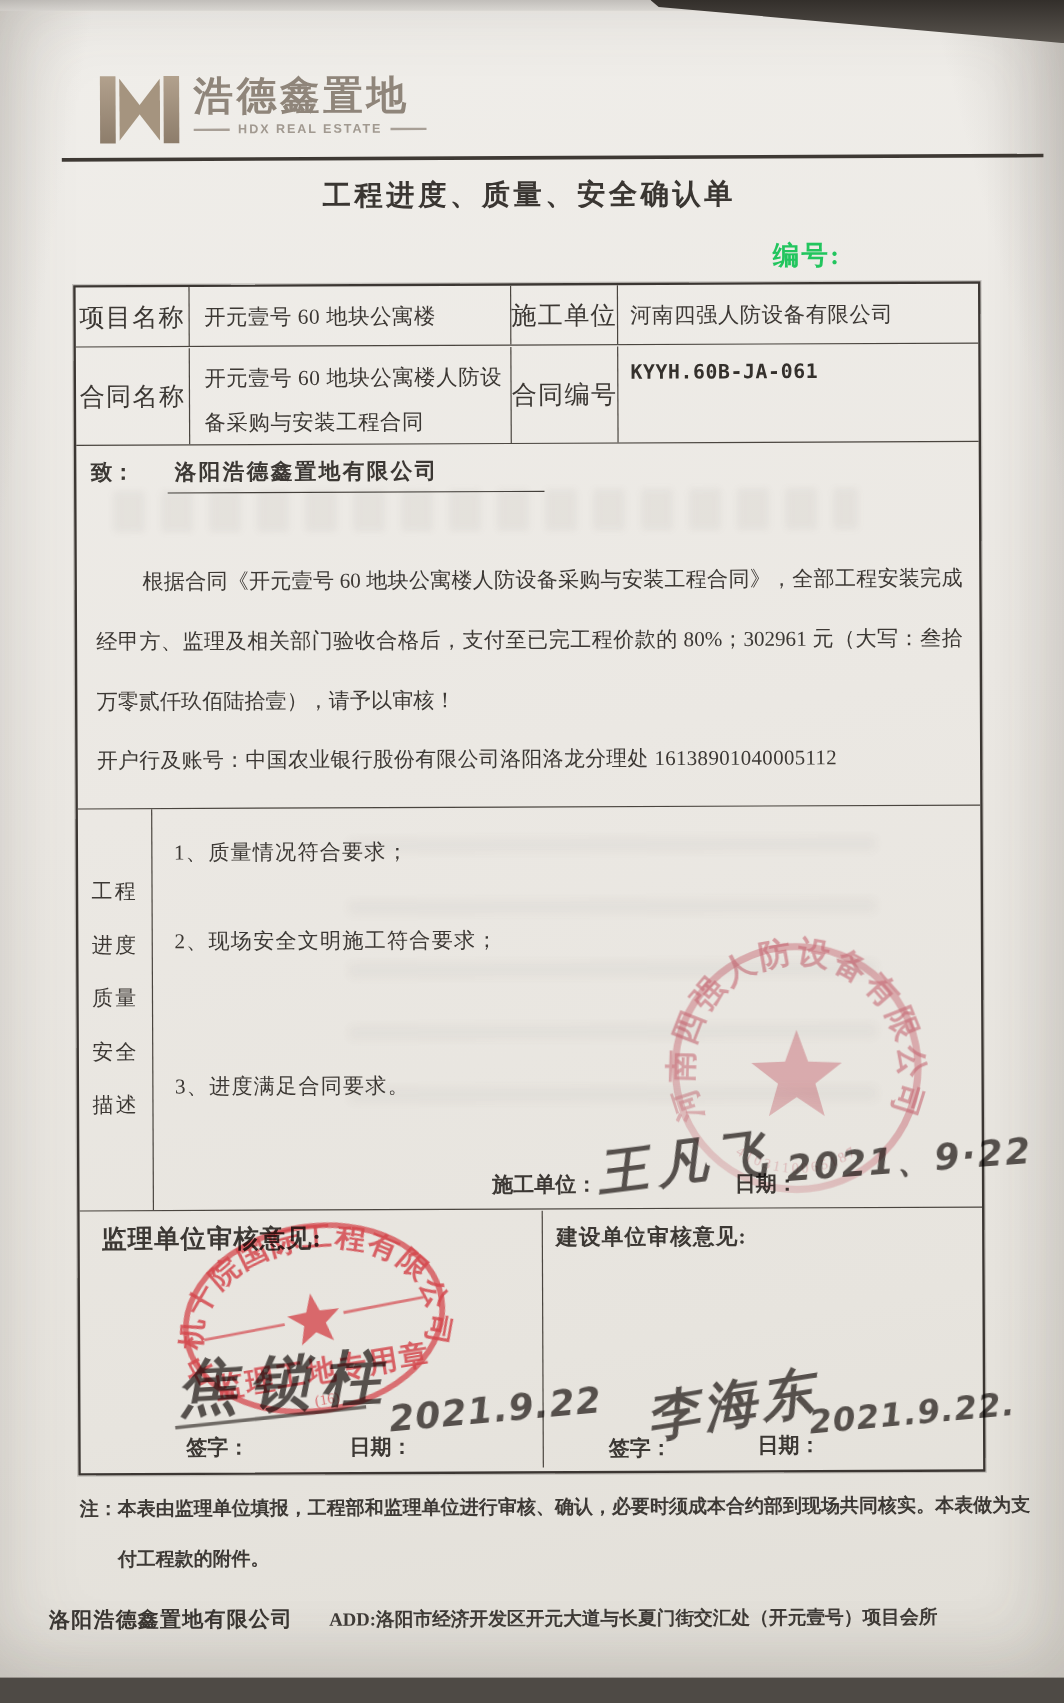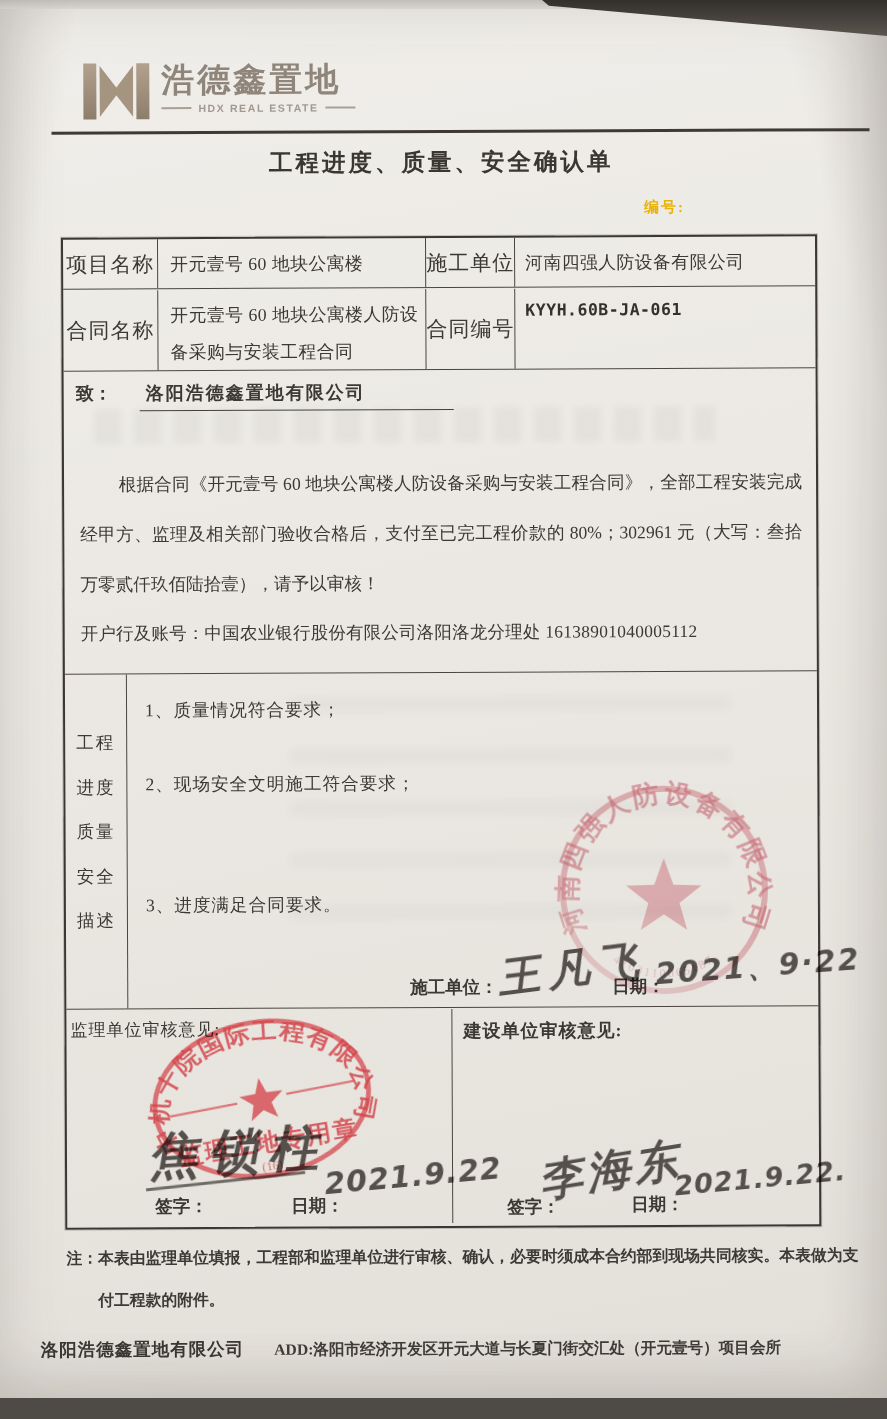--- a/index.html
+++ b/index.html
@@ -38,22 +38,22 @@
     font-size:33px;font-weight:700;color:#8f857a;letter-spacing:3px;line-height:1;}
   .brand-en{margin-top:6px;display:flex;align-items:center;gap:7px;
     font-family:"Liberation Sans","DejaVu Sans",sans-serif;
     font-size:10.5px;color:#a19990;letter-spacing:1.6px;font-weight:600;}
   .brand-en .dash{width:30px;height:1.6px;background:#a89f96;}
   .tel{position:absolute;left:372px;top:97px;font-size:20.5px;font-weight:700;
     color:#55504a;letter-spacing:1px;}
   .rule{position:absolute;left:54px;top:130px;width:818px;height:3.2px;background:#3e3934;}
   .title{position:absolute;left:0;right:0;top:146px;text-align:center;
     font-size:23.5px;font-weight:700;letter-spacing:3px;color:#3a3632;}
-  .docno{position:absolute;left:646px;top:199px;font-size:15px;font-weight:600;
-    letter-spacing:2px;color:#eab308;}
+  .docno{position:absolute;left:646px;top:199px;font-size:22px;font-weight:600;
+    letter-spacing:2px;color:#22c55e;}
 
   
   .main-table{position:absolute;left:63px;top:236px;width:752px;height:988px;
     border:2.6px solid #3b3632;box-shadow:0 0 0 1px rgba(60,55,51,.22);}
   .row{position:absolute;left:0;right:0;}
   .r1{top:0;height:49px;border-bottom:1.6px solid #4a453f;display:flex;}
   .r2{top:50.6px;height:80px;border-bottom:1.6px solid #4a453f;display:flex;}
   .cell{border-right:1.6px solid #4a453f;display:flex;align-items:center;box-sizing:border-box;}
   .cell.last{border-right:none;}
   .w1{width:95px;justify-content:center;}
@@ -81,21 +81,21 @@
     border-right:1.6px solid #4a453f;display:flex;flex-direction:column;
     align-items:center;padding-top:56px;gap:20.5px;box-sizing:border-box;
     font-size:17.5px;letter-spacing:2px;}
   .item{position:absolute;left:80px;font-size:17.6px;letter-spacing:1px;}
   .it1{top:24px;} .it2{top:98px;} .it3{top:176px;margin-top:43px;}
   .sign-label{position:absolute;left:344px;top:302px;font-size:17.5px;font-weight:600;}
   .date-label1{position:absolute;left:546px;top:302px;font-size:17.5px;font-weight:600;}
 
   .r5{top:771px;height:214px;}
   .r5-divider{position:absolute;left:385px;top:0;bottom:0;border-left:1.6px solid #4a453f;}
-  .sup-label{position:absolute;left:4px;top:8px;font-size:17px;font-weight:400;letter-spacing:1px;}
+  .sup-label{position:absolute;left:18px;top:8px;font-size:21px;font-weight:700;letter-spacing:1px;}
   .bld-label{position:absolute;left:397px;top:10px;font-size:18px;font-weight:600;letter-spacing:1px;}
   .sup-sign-label{position:absolute;left:88px;top:184px;font-size:17.5px;font-weight:600;}
   .sup-date-label{position:absolute;left:224px;top:184px;font-size:17.5px;font-weight:600;}
   .bld-sign-label{position:absolute;left:440px;top:186px;font-size:17.5px;font-weight:600;}
   .bld-date-label{position:absolute;left:564px;top:184px;font-size:17.5px;font-weight:600;}
 
   
   .hw{position:absolute;font-family:"DejaVu Sans",cursive;
     color:rgba(60,54,50,.85);font-style:italic;font-weight:600;
     white-space:nowrap;filter:blur(.3px);mix-blend-mode:multiply;z-index:6;}

